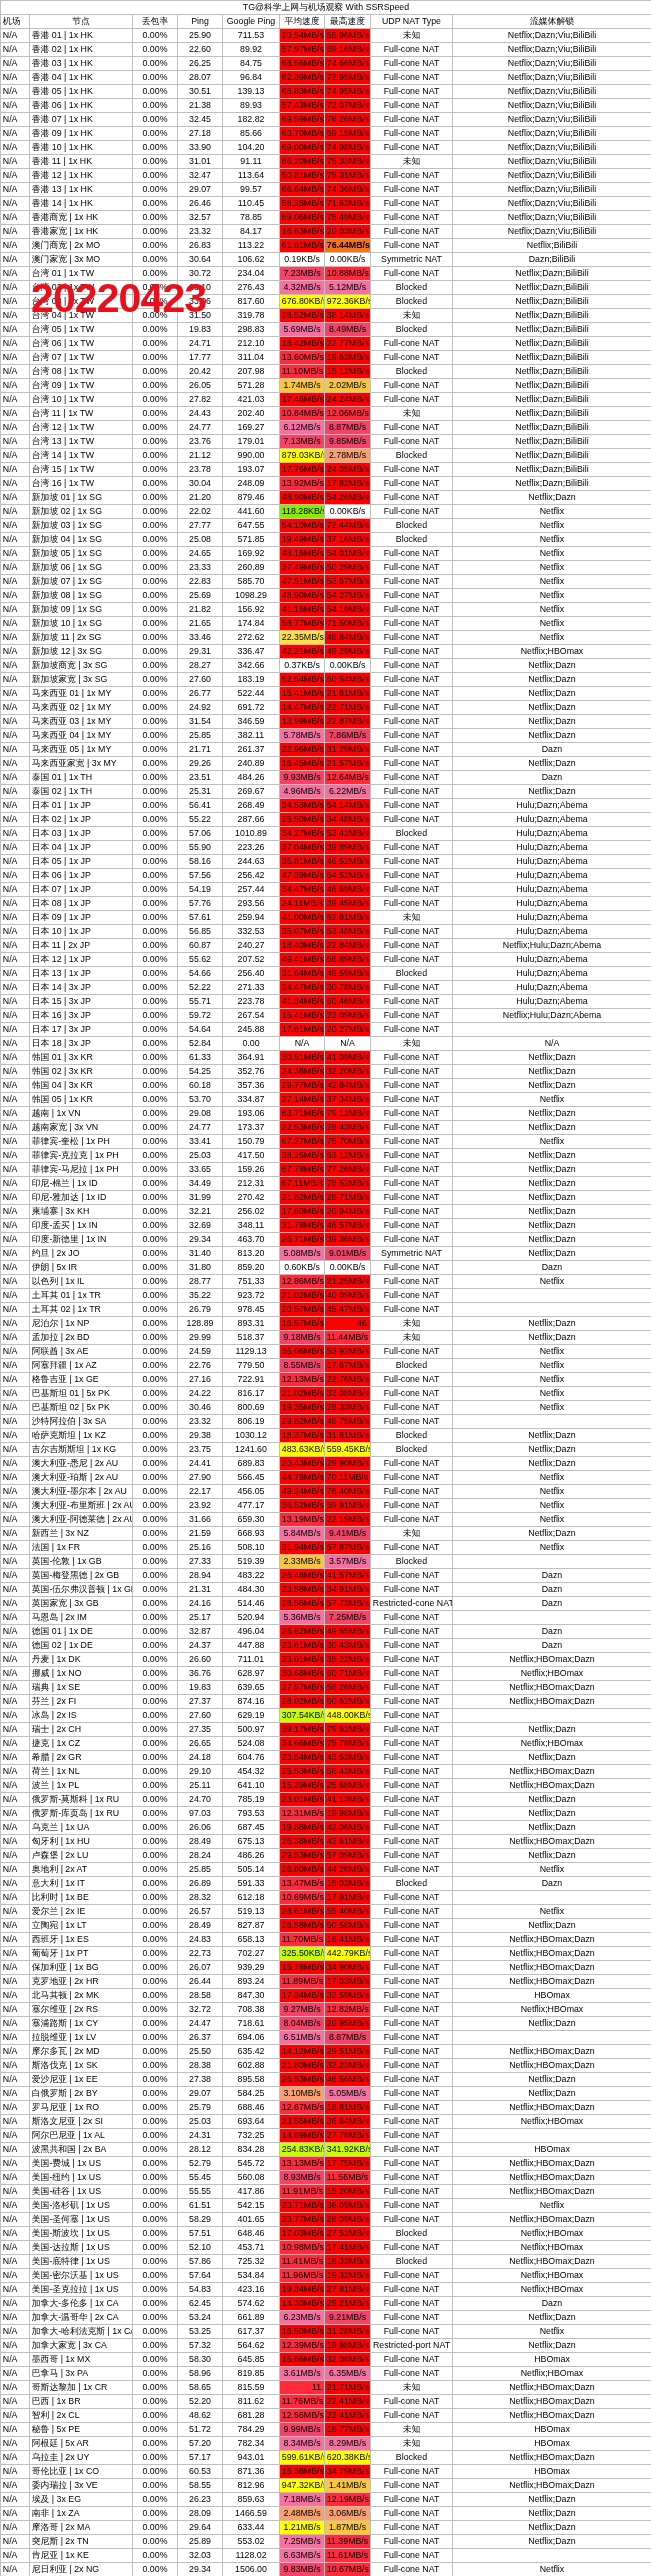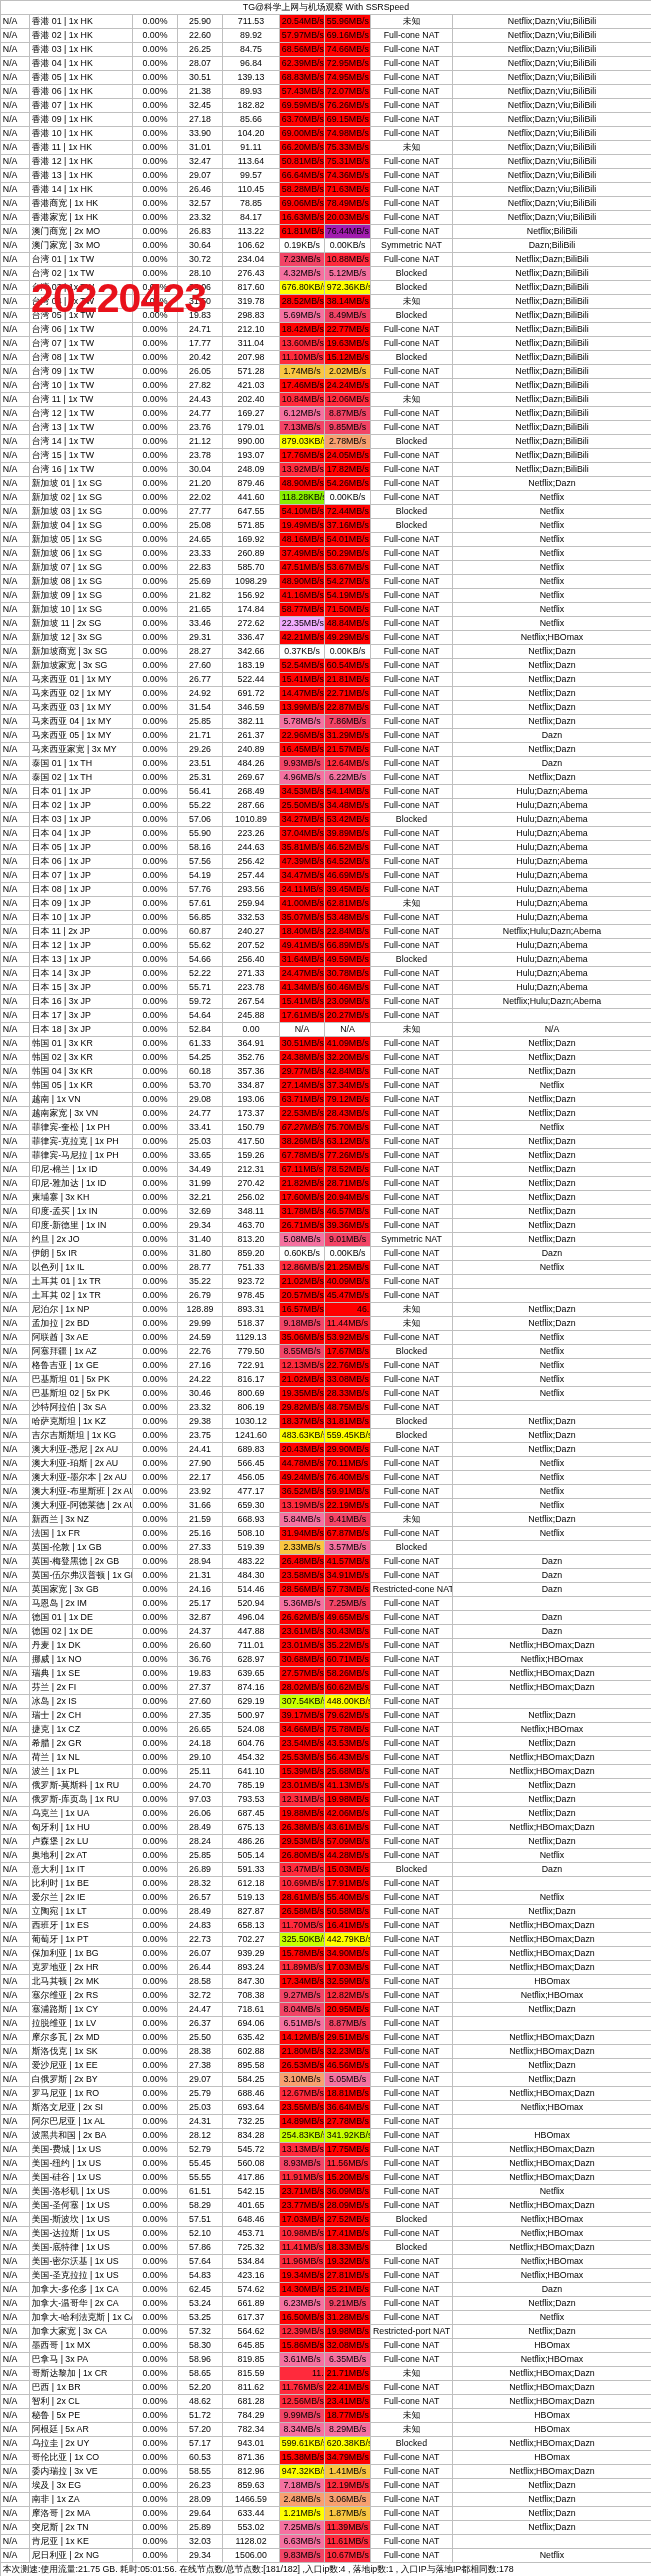--- a/index.html
+++ b/index.html
@@ -29,20 +29,31 @@
         <col style="width:57px">
       <col style="width:45px">
         <col style="width:46px">
         <col style="width:82px">
         <col>
     </colgroup>
     <thead>
       <tr class="title">
         <td colspan="9">TG@科学上网与机场观察 With SSRSpeed</td>
       </tr>
+      <tr>
+        <th class="l">机场</th>
+        <th class="c">节点</th>
+        <th class="c">丢包率</th>
+        <th class="c">Ping</th>
+        <th class="c">Google Ping</th>
+        <th class="c">平均速度</th>
+        <th class="c">最高速度</th>
+        <th class="c">UDP NAT Type</th>
+        <th class="c">流媒体解锁</th>
+      </tr>
     </thead>
     <tbody id="rows">
         <tr>
           <td class="l">N/A</td>
           <td class="l">香港 01 | 1x HK</td>
           <td class="c">0.00%</td>
           <td class="c">25.90</td>
           <td class="c">711.53</td>
           <td class="sp" style="background: rgb(255, 0, 0);">20.54MB/s</td>
           <td class="sp" style="background: rgb(255, 0, 0);">55.96MB/s</td>
@@ -203,21 +214,21 @@
           <td class="c">Full-cone NAT</td>
           <td class="c">Netflix;Dazn;Viu;BiliBili</td>
         </tr>
         <tr>
           <td class="l">N/A</td>
           <td class="l">澳门商宽 | 2x MO</td>
           <td class="c">0.00%</td>
           <td class="c">26.83</td>
           <td class="c">113.22</td>
           <td class="sp" style="background: rgb(255, 0, 0);">61.81MB/s</td>
-          <td class="sp" style="background: #a21caf;">76.44MB/s</td>
+          <td class="sp" style="background: #f97316; font-weight: bold;">76.44MB/s</td>
           <td class="c">Full-cone NAT</td>
           <td class="c">Netflix;BiliBili</td>
         </tr>
         <tr>
           <td class="l">N/A</td>
           <td class="l">澳门家宽 | 3x MO</td>
           <td class="c">0.00%</td>
           <td class="c">30.64</td>
           <td class="c">106.62</td>
           <td class="sp" style="background: rgb(255, 255, 255);">0.19KB/s</td>
@@ -510,21 +521,21 @@
           <td class="sp" style="background: rgb(255, 0, 0);">71.50MB/s</td>
           <td class="c">Full-cone NAT</td>
           <td class="c">Netflix</td>
         </tr>
         <tr>
           <td class="l">N/A</td>
           <td class="l">新加坡 11 | 2x SG</td>
           <td class="c">0.00%</td>
           <td class="c">33.46</td>
           <td class="c">272.62</td>
-          <td class="sp" style="background: #f0abfc;">22.35MB/s</td>
+          <td class="sp" style="background: #fde047;">22.35MB/s</td>
           <td class="sp" style="background: rgb(255, 0, 0);">48.84MB/s</td>
           <td class="c">Full-cone NAT</td>
           <td class="c">Netflix</td>
         </tr>
         <tr>
           <td class="l">N/A</td>
           <td class="l">新加坡 12 | 3x SG</td>
           <td class="c">0.00%</td>
           <td class="c">29.31</td>
           <td class="c">336.47</td>
@@ -906,21 +917,21 @@
           <td class="sp" style="background: rgb(255, 0, 0);">28.43MB/s</td>
           <td class="c">Full-cone NAT</td>
           <td class="c">Netflix;Dazn</td>
         </tr>
         <tr>
           <td class="l">N/A</td>
           <td class="l">菲律宾-奎松 | 1x PH</td>
           <td class="c">0.00%</td>
           <td class="c">33.41</td>
           <td class="c">150.79</td>
-          <td class="sp" style="background: rgb(255, 0, 0); font-style: italic;">67.27MB/s</td>
+          <td class="sp" style="background: rgb(255, 0, 0);">67.27MB/s</td>
           <td class="sp" style="background: rgb(255, 0, 0);">75.70MB/s</td>
           <td class="c">Full-cone NAT</td>
           <td class="c">Netflix</td>
         </tr>
         <tr>
           <td class="l">N/A</td>
           <td class="l">菲律宾-克拉克 | 1x PH</td>
           <td class="c">0.00%</td>
           <td class="c">25.03</td>
           <td class="c">417.50</td>

